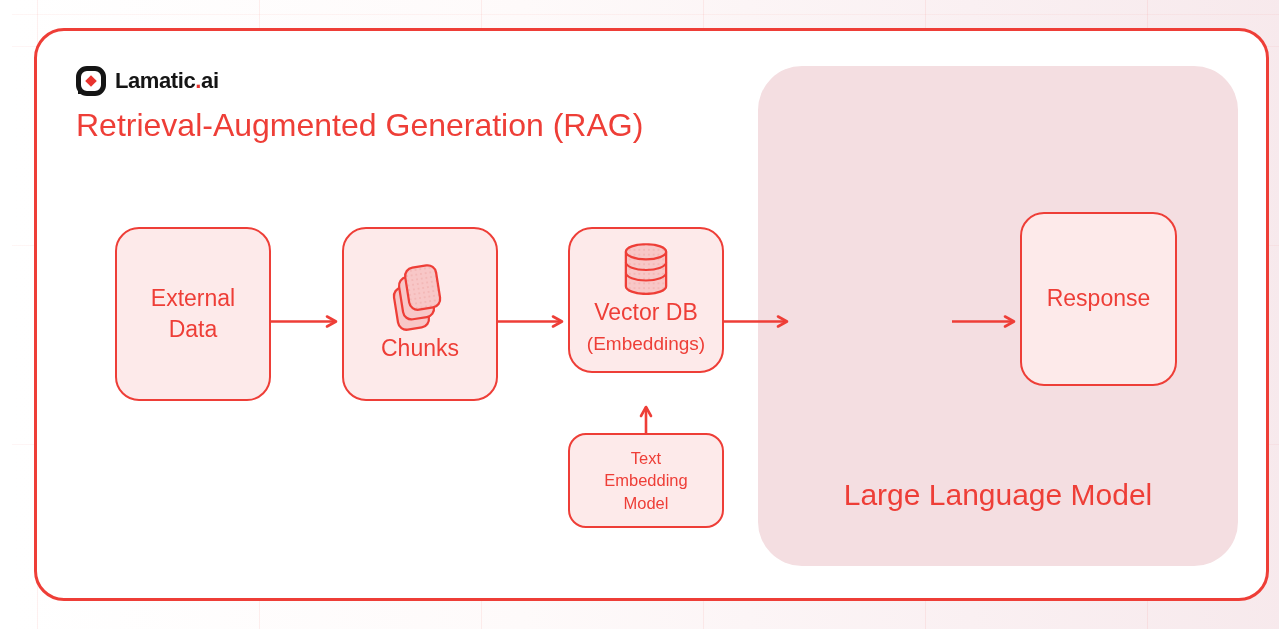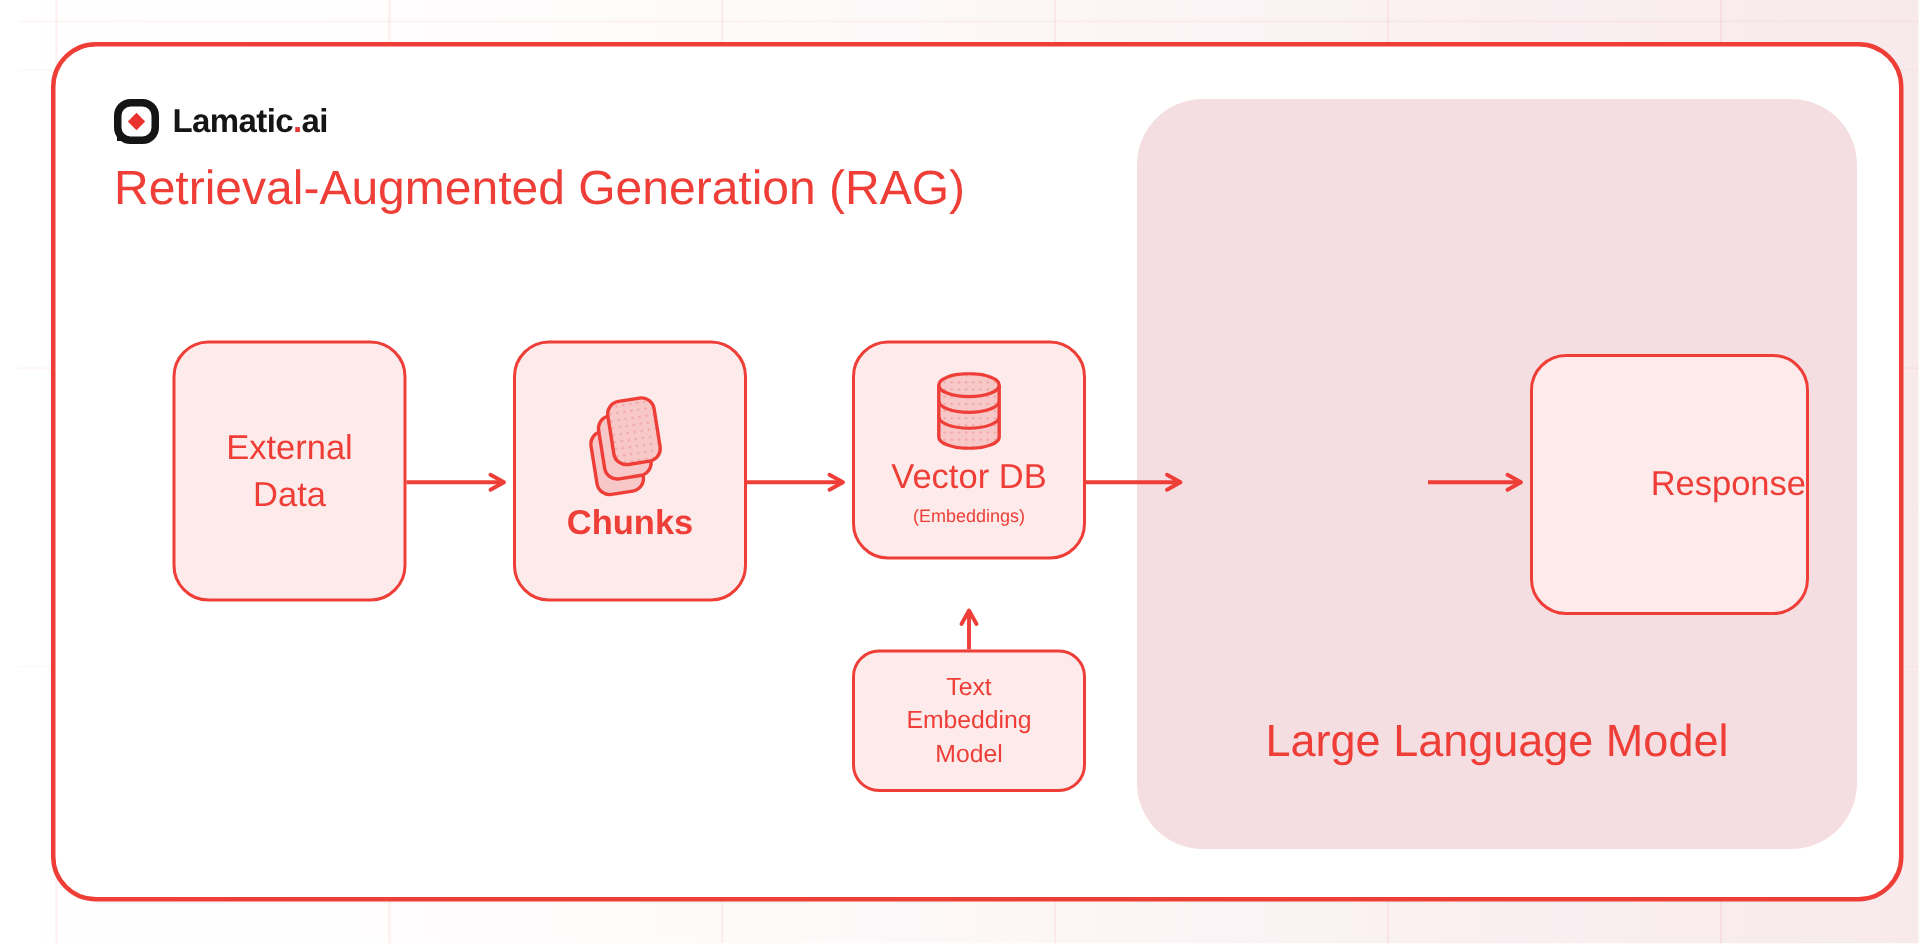--- a/index.html
+++ b/index.html
@@ -49,28 +49,28 @@
   }
   
   .node{
     position:absolute;box-sizing:border-box;
     background:var(--node-fill);
     border:2.5px solid var(--accent-red);border-radius:24px;
     display:flex;flex-direction:column;align-items:center;justify-content:center;
     color:var(--accent-red);text-align:center;
   }
   .node .label{font-size:23px;line-height:1.35;}
-  .node .sublabel{font-size:12px;line-height:1.3;margin-top:2px;}
+  .node .sublabel{font-size:19px;line-height:1.3;margin-top:2px;}
   .n-external{left:103px;top:227px;width:156px;height:174px;}
   .n-external .label{max-width:120px;}
-  .n-chunks{left:330px;top:227px;width:156px;height:174px;gap:0;font-weight:bold;}
+  .n-chunks{left:330px;top:227px;width:156px;height:174px;gap:0;}
   .n-vector{left:556px;top:227px;width:156px;height:146px;gap:2px;}
   .n-retrieved{left:781px;top:227px;width:159px;height:174px;gap:2px;}
   .n-retrieved .label{max-width:122px;}
-  .n-response{left:1008px;top:236px;width:186px;height:174px;align-items:flex-end;}
+  .n-response{left:1008px;top:212px;width:157px;height:174px;}
   .n-tem{left:556px;top:433px;width:156px;height:95px;border-radius:18px;}
   .n-tem .label{font-size:16.5px;line-height:1.35;max-width:96px;}
   
   .cardfill{fill:var(--icon-fill);stroke:var(--accent-red);stroke-width:2.4;}
   .dotted{fill:url(#dots);stroke:var(--accent-red);stroke-width:2.4;}
   .dbline{fill:none;stroke:var(--accent-red);stroke-width:2.2;}
   
   .edges{position:absolute;left:0;top:0;pointer-events:none;}
   .edge{stroke:var(--accent-red);stroke-width:2.6;fill:none;}
   .ah{stroke:var(--accent-red);stroke-width:2.6;fill:none;stroke-linecap:round;stroke-linejoin:round;}

